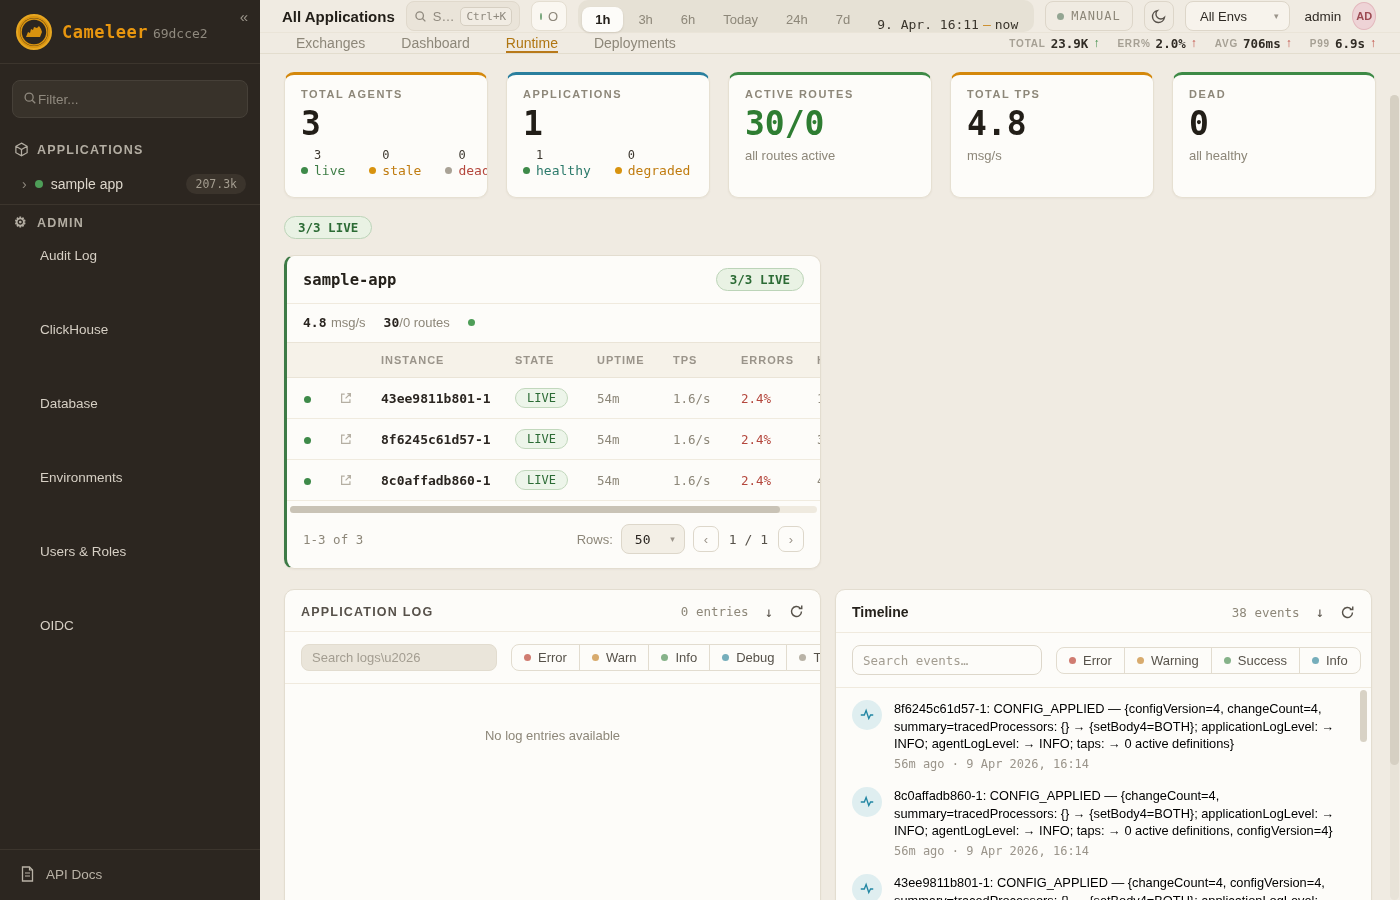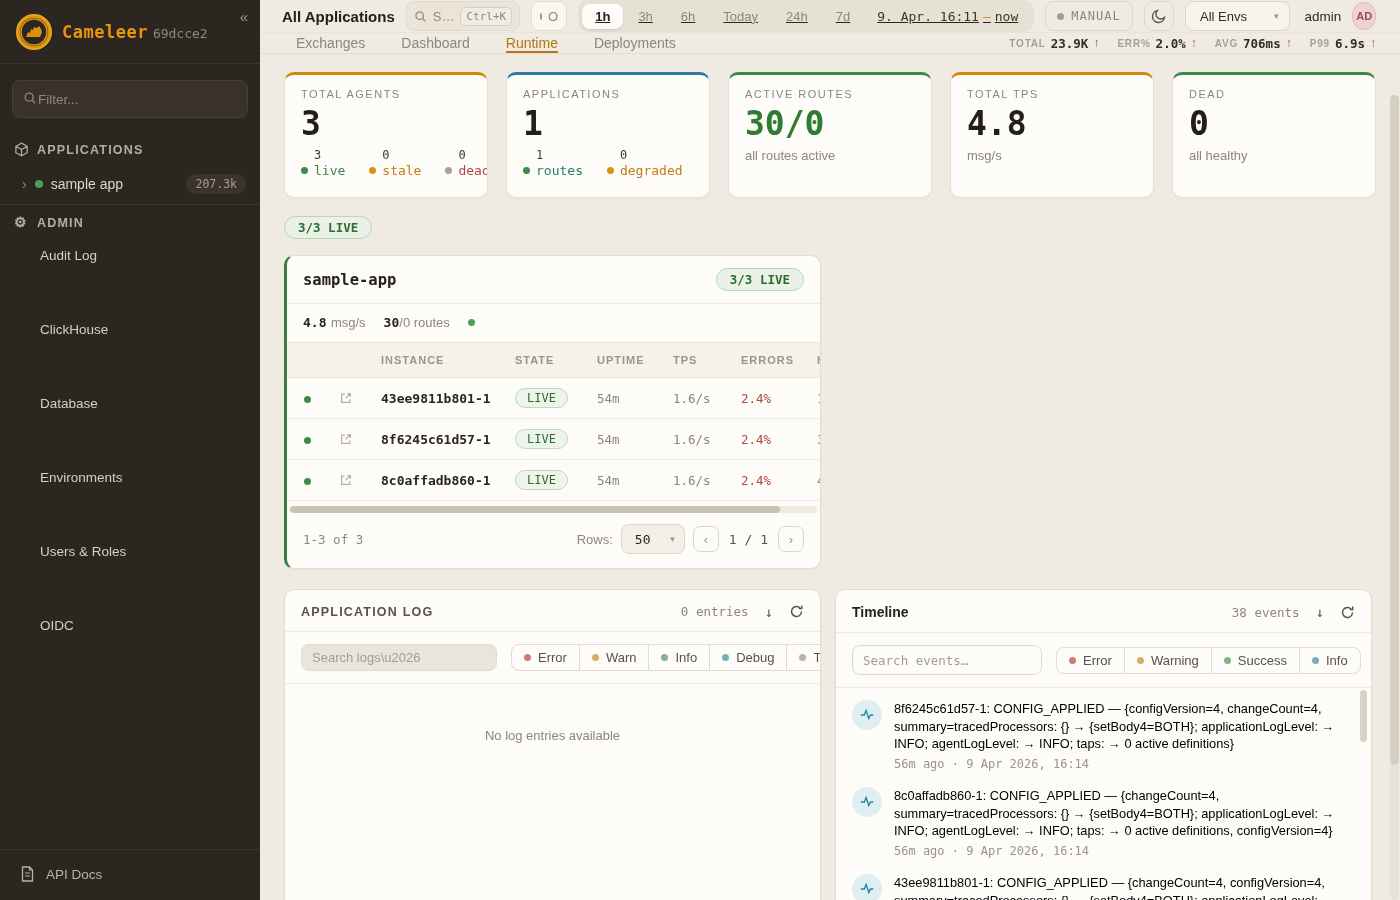--- a/index.html
+++ b/index.html
@@ -37,21 +37,21 @@
   
   .main { flex:1; display:flex; flex-direction:column; min-width:0; }
   .topbar { height:47px; display:flex; align-items:center; gap:11px; padding:0 24px 0 22px; border-bottom:1px solid #eae4d8; }
   .tb-title { font-weight:bold; font-size:15px; color:#211d17; white-space:nowrap; }
   .tb-search { width:118px; height:30px; background:#eae4d9; border:1px solid #e0d9cc; border-radius:8px; display:flex; align-items:center; gap:6px; padding:0 7px; cursor:pointer; }
   .tb-search-text { color:#8f897e; font-size:13px; overflow:hidden; white-space:nowrap; }
   .kbd { font-family:"DejaVu Sans Mono", monospace; font-size:11px; color:#8f897e; border:1px solid #d6cfc2; background:#f1ece3; border-radius:5px; padding:2px 5px; white-space:nowrap; }
   .online-badge { height:30px; min-width:36px; max-width:36px; background:#faf7f1; border:1px solid #e4ded1; border-radius:8px; display:flex; align-items:center; gap:6px; padding:0 8px; overflow:hidden; }
   .online-badge .dot { width:7px; height:7px; background:#7aa87e; }
   .online-badge span.txt { color:#8d877a; font-size:13px; }
-  .segmented { height:32px; background:#e6e1d5; border-radius:10px; display:flex; align-items:center; padding:8px 4px; gap:2px;text-decoration:underline; }
+  .segmented { height:32px; background:#e6e1d5; border-radius:10px; display:flex; align-items:flex-end; padding:0 4px; gap:2px; }
   .seg-btn { padding:5px 13px; font-size:13px; color:#8d8779; border-radius:8px; cursor:pointer; white-space:nowrap; }
   .seg-btn.active { background:#fdfcf9; color:#25211b; font-weight:bold; box-shadow:0 1px 2px rgba(60,50,30,.15); }
   .seg-date { font-family:"DejaVu Sans Mono", monospace; font-size:13px; color:#3a352c; padding:0 12px; white-space:nowrap; }
   .seg-date .sep { color:#c9861a; padding:0 4px; }
   .btn-outline { height:30px; border:1px solid #ddd6c9; border-radius:8px; background:transparent; display:flex; align-items:center; gap:7px; padding:0 11px; cursor:pointer; }
   .manual-label { font-family:"DejaVu Sans Mono", monospace; font-size:12px; color:#8d8779; letter-spacing:1px; }
   .manual-dot { width:7px; height:7px; background:#93a592; }
   .icon-btn { width:36px; height:30px; border:1px solid #ddd6c9; border-radius:8px; display:flex; align-items:center; justify-content:center; cursor:pointer; }
   .env-select { margin-left:auto; width:120px; height:30px; border:1px solid #ddd6c9; background:#f7f3ec; border-radius:8px; display:flex; align-items:center; justify-content:space-between; padding:0 10px 0 14px; cursor:pointer; }
   .env-select .val { font-size:13px; color:#2f2a24; }
@@ -69,21 +69,21 @@
   .arrow-up-good { color:#3f8e49; font-size:12px; }
   .arrow-up-bad { color:#c05046; font-size:12px; }
 
   .content { padding:18px 24px; }
   
   .cards { display:flex; gap:18px; }
   .card { flex:1; height:126px; background:#fdfcf9; border:1px solid #e6e0d2; border-radius:10px; padding:13px 16px 10px; overflow:hidden; box-shadow:0 1px 2px rgba(90,75,50,.05); }
   .card.c-amber { border-top:3px solid #d4880c; }
   .card.c-teal  { border-top:3px solid #2a7f9e; }
   .card.c-green { border-top:3px solid #3d8a46; }
-  .card-title { font-size:11px; font-weight:normal; color:#8d8779; letter-spacing:1.5px; white-space:nowrap; }
+  .card-title { font-size:11px; font-weight:bold; color:#8d8779; letter-spacing:1.5px; white-space:nowrap; }
   .card-value { font-family:"DejaVu Sans Mono", monospace; font-weight:bold; font-size:33px; color:#221e18; margin:7px 0 8px; line-height:1; }
   .card-value.green { color:#2e7d32; }
   .card-caption { font-size:13px; color:#8d8779; }
   .card-subs { display:flex; gap:24px; white-space:nowrap; }
   .sub { display:flex; align-items:flex-end; gap:6px; }
   .sub .dot { width:7px; height:7px; margin-bottom:5px; }
   .sub .stack { display:flex; flex-direction:column; line-height:1.25; }
   .sub .num { font-family:"DejaVu Sans Mono", monospace; font-size:12px; color:#3c372f; }
   .sub .lab { font-family:"DejaVu Sans Mono", monospace; font-size:13px; }
   .sub-green .lab { color:#3e7d46; }  .sub-green .dot { background:#3e8a49; }
@@ -345,21 +345,21 @@
         </div>
 
         <div class="card c-teal">
           <div class="card-title">APPLICATIONS</div>
           <div class="card-value">1</div>
           <div class="card-subs">
             <span class="sub sub-teal">
                 <span class="dot"></span>
                 <span class="stack">
                   <span class="num">1</span>
-                  <span class="lab">routes</span>
+                  <span class="lab">healthy</span>
                 </span>
               </span>
             <span class="sub sub-amber">
                 <span class="dot"></span>
                 <span class="stack">
                   <span class="num">0</span>
                   <span class="lab">degraded</span>
                 </span>
               </span>
 

